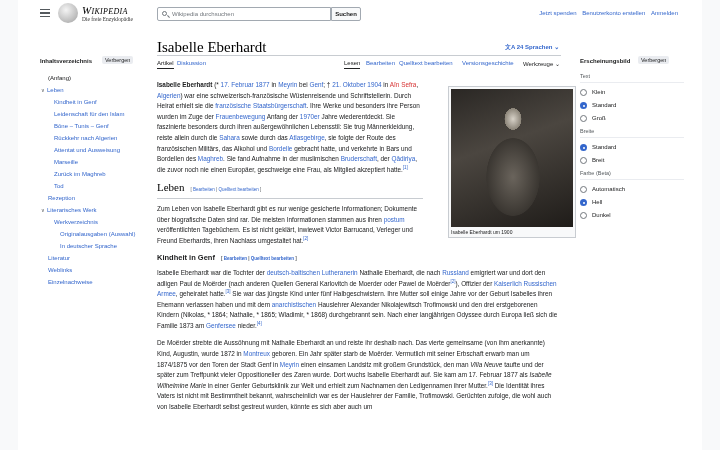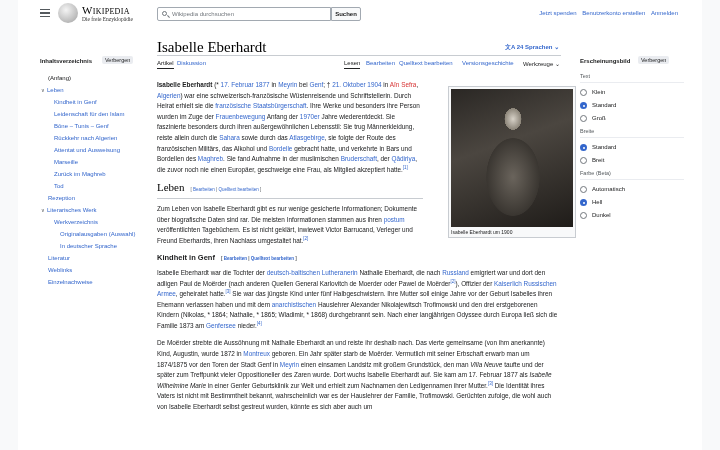--- a/index.html
+++ b/index.html
@@ -7,21 +7,21 @@
   body { background: #f8f9fa; font-family: "Liberation Sans", sans-serif; color: #202122; position: relative; }
   a, .link { color: #3366cc; text-decoration: none; }
   .red { color: #d73333; }
   .page { position: absolute; left: 18px; top: 0; width: 684px; height: 450px; background: #fff; }
 
   
   .header { position: absolute; left: 0; top: 0; width: 684px; height: 30px; }
   .hamburger { position: absolute; left: 22px; top: 9px; width: 10px; height: 8px; border-top: 1.5px solid #54595d; border-bottom: 1.5px solid #54595d; }
   .hamburger::after { content: ""; position: absolute; left: 0; top: 2.3px; width: 10px; height: 1.5px; background: #54595d; }
   .logo-globe { position: absolute; left: 40px; top: 3px; width: 20px; height: 20px; border-radius: 50%; background: radial-gradient(circle at 40% 35%, #f4f4f4, #b9b9b9 70%, #8a8a8a); }
-  .logo-word { position: absolute; left: 64px; top: 4px; font-family: "Liberation Serif", serif; font-size: 11px; letter-spacing: 0.3px; color: #000; font-variant: small-caps; }
+  .logo-word { position: absolute; left: 64px; top: 4px; font-family: "Liberation Serif", serif; font-size: 11px; letter-spacing: 0.3px; color: #000; font-variant: small-caps; font-style: italic; }
   .logo-tag { position: absolute; left: 64px; top: 16px; font-family: "Liberation Serif", serif; font-size: 5.5px; color: #333; }
   .search { position: absolute; left: 139px; top: 7px; width: 174px; height: 14px; border: 1px solid #a2a9b1; border-radius: 2px 0 0 2px; font-size: 6px; color: #72777d; padding-left: 14px; line-height: 12px; }
   .search-icon { position: absolute; left: 4px; top: 3px; width: 5px; height: 5px; border: 1px solid #72777d; border-radius: 50%; }
   .search-icon::after { content: ""; position: absolute; left: 4px; top: 4px; width: 3px; height: 1px; background: #72777d; transform: rotate(45deg); }
   .search-btn { position: absolute; left: 313px; top: 7px; width: 30px; height: 14px; border: 1px solid #a2a9b1; background: #f8f9fa; font-size: 6px; font-weight: bold; text-align: center; line-height: 12px; color: #202122; border-radius: 0 2px 2px 0; }
   .user-links { position: absolute; right: 24px; top: 10px; font-size: 6px; }
   .user-links span { margin-left: 4px; color: #3366cc; }
 
   
   .title { position: absolute; left: 139px; top: 39px; font-family: "Liberation Serif", serif; font-size: 15px; color: #000; }

